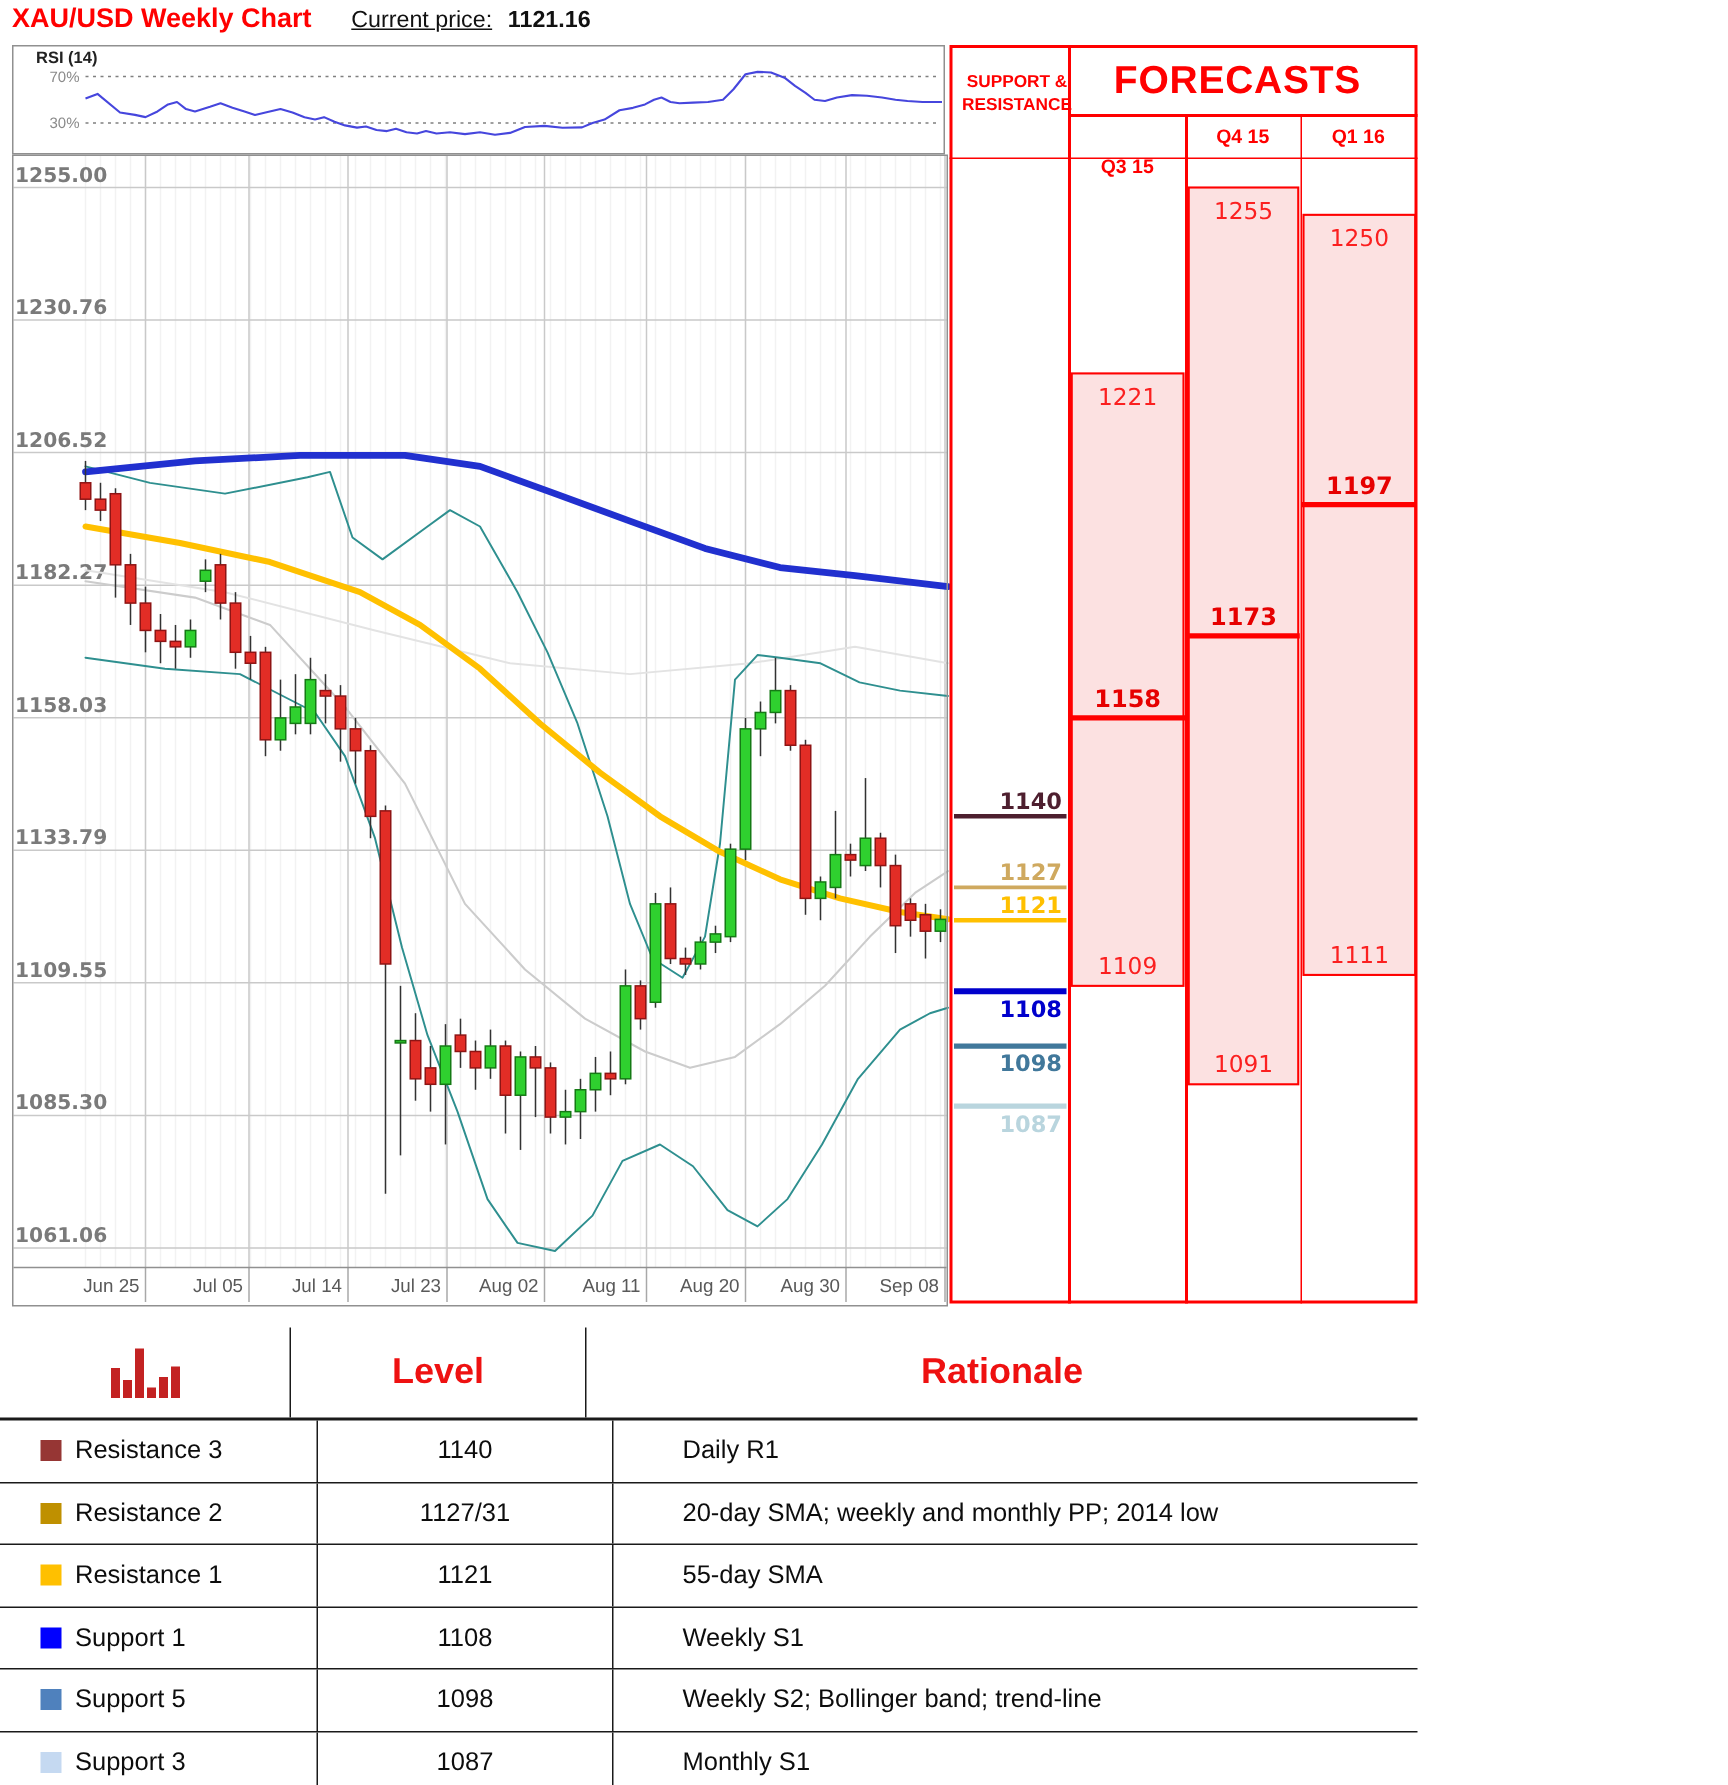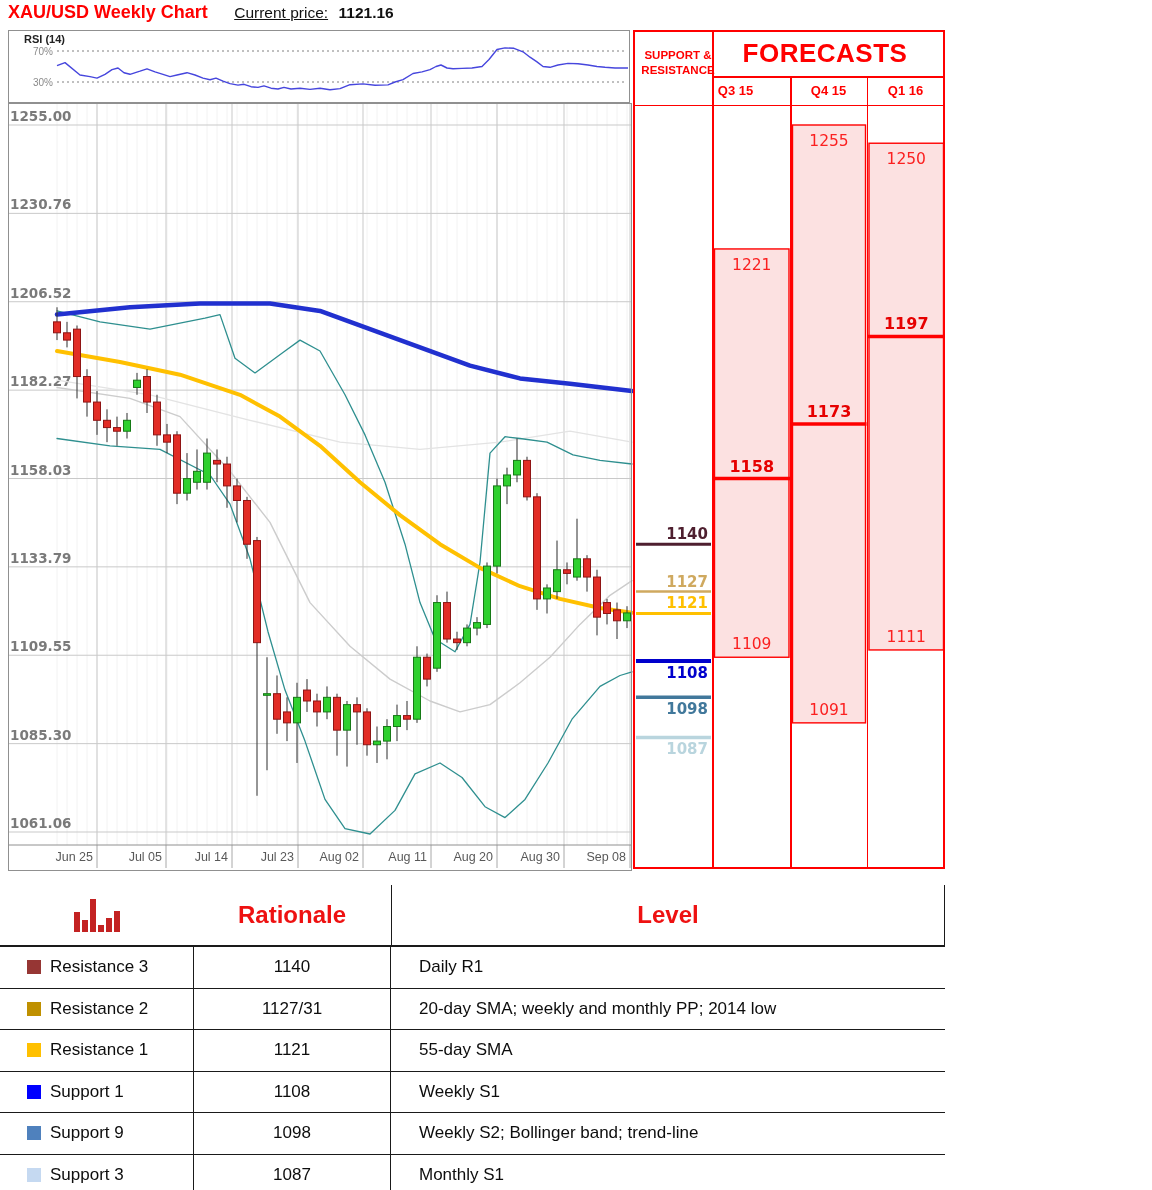--- a/index.html
+++ b/index.html
@@ -19,34 +19,34 @@
   .redline{background:#ff0000;}
   #ft-outer{left:633px;top:30px;width:312px;height:839px;border:2.5px solid #ff0000;box-sizing:border-box;}
   #ft-v1{left:712px;top:30px;width:2px;height:839px;}
   #ft-v2{left:790px;top:76px;width:1.5px;height:793px;}
   #ft-v3{left:866.5px;top:76px;width:1.5px;height:793px;}
   #ft-h1{left:712px;top:76px;width:233px;height:1.5px;}
   #ft-h2{left:633px;top:104.5px;width:312px;height:1.5px;}
   #ft-title{left:713px;top:38px;width:224px;text-align:center;color:#ff0000;
             font-weight:bold;font-size:26px;letter-spacing:.5px;}
   .q-head{top:83px;width:77px;text-align:center;color:#ff0000;font-weight:bold;font-size:13px;}
-  #q1h{left:697px;} #q2h{left:790px;} #q3h{left:867px;}
+  #q1h{left:713px;margin-top:20px;} #q2h{left:790px;} #q3h{left:867px;}
   #sr-head{left:634px;top:48px;width:88px;text-align:center;color:#ff0000;
            font-weight:bold;font-size:11.5px;line-height:15px;}
   
   #btable{left:0px;top:885px;width:945px;}
   .bt-grid{display:grid;grid-template-columns:193px 198px 554px;}
   #bt-head{height:60px;border-bottom:2px solid #1a1a1a;}
   #bt-head .cell{display:flex;align-items:center;justify-content:center;height:100%;box-sizing:border-box;}
   .vdiv{border-left:1.5px solid #1a1a1a;border-right:1.5px solid #1a1a1a;}
   .bt-row{height:40.55px;border-bottom:1.5px solid #1a1a1a;}
   .bt-row .c1{display:flex;align-items:center;padding-left:27px;box-sizing:border-box;}
   .bt-row .c2{display:flex;align-items:center;justify-content:center;box-sizing:border-box;}
   .bt-row .c3{display:flex;align-items:center;padding-left:28px;box-sizing:border-box;}
-  .bt-row{font-size:17px;color:#0d0d0d;}
+  .bt-row{font-size:17px;color:#0d0d0d;gap:18px;}
   .sq{width:14px;height:14px;display:inline-block;margin-right:9px;flex:0 0 auto;}
   .hdr-red{color:#ee1111;font-weight:bold;font-size:24px;}
   #icon-bars{display:flex;align-items:flex-end;gap:2px;height:34px;}
   #icon-bars div{width:6px;}
   svg text{user-select:none;}
 </style>
 </head>
 <body>
 
 <div id="stage">
@@ -357,22 +357,22 @@
       <div class="cell">
           <div id="icon-bars">
             <div style="height: 20px; background: rgb(195, 34, 34);"></div>
             <div style="height: 12px; background: rgb(195, 34, 34);"></div>
             <div style="height: 33px; background: rgb(195, 34, 34);"></div>
             <div style="height: 7px; background: rgb(195, 34, 34);"></div>
             <div style="height: 14px; background: rgb(195, 34, 34);"></div>
             <div style="height: 21px; background: rgb(195, 34, 34);"></div>
           </div>
         </div>
+      <div class="cell vdiv hdr-red">Level</div>
       <div class="cell hdr-red">Rationale</div>
-      <div class="cell vdiv hdr-red">Level</div>
     </div>
     <div id="bt-rows">
         <div class="bt-row bt-grid">
           <div class="c1">
             <span class="sq" style="background: rgb(150, 54, 52);"></span>
             <span>Resistance 3</span>
           </div>
           <div class="c2 vdiv">1140</div>
           <div class="c3">Daily R1</div>
         </div>
@@ -396,21 +396,21 @@
           <div class="c1">
             <span class="sq" style="background: rgb(0, 0, 255);"></span>
             <span>Support 1</span>
           </div>
           <div class="c2 vdiv">1108</div>
           <div class="c3">Weekly S1</div>
         </div>
         <div class="bt-row bt-grid">
           <div class="c1">
             <span class="sq" style="background: rgb(79, 129, 189);"></span>
-            <span>Support 9</span>
+            <span>Support 5</span>
           </div>
           <div class="c2 vdiv">1098</div>
           <div class="c3">Weekly S2; Bollinger band; trend-line</div>
         </div>
         <div class="bt-row bt-grid">
           <div class="c1">
             <span class="sq" style="background: rgb(197, 217, 241);"></span>
             <span>Support 3</span>
           </div>
           <div class="c2 vdiv">1087</div>

